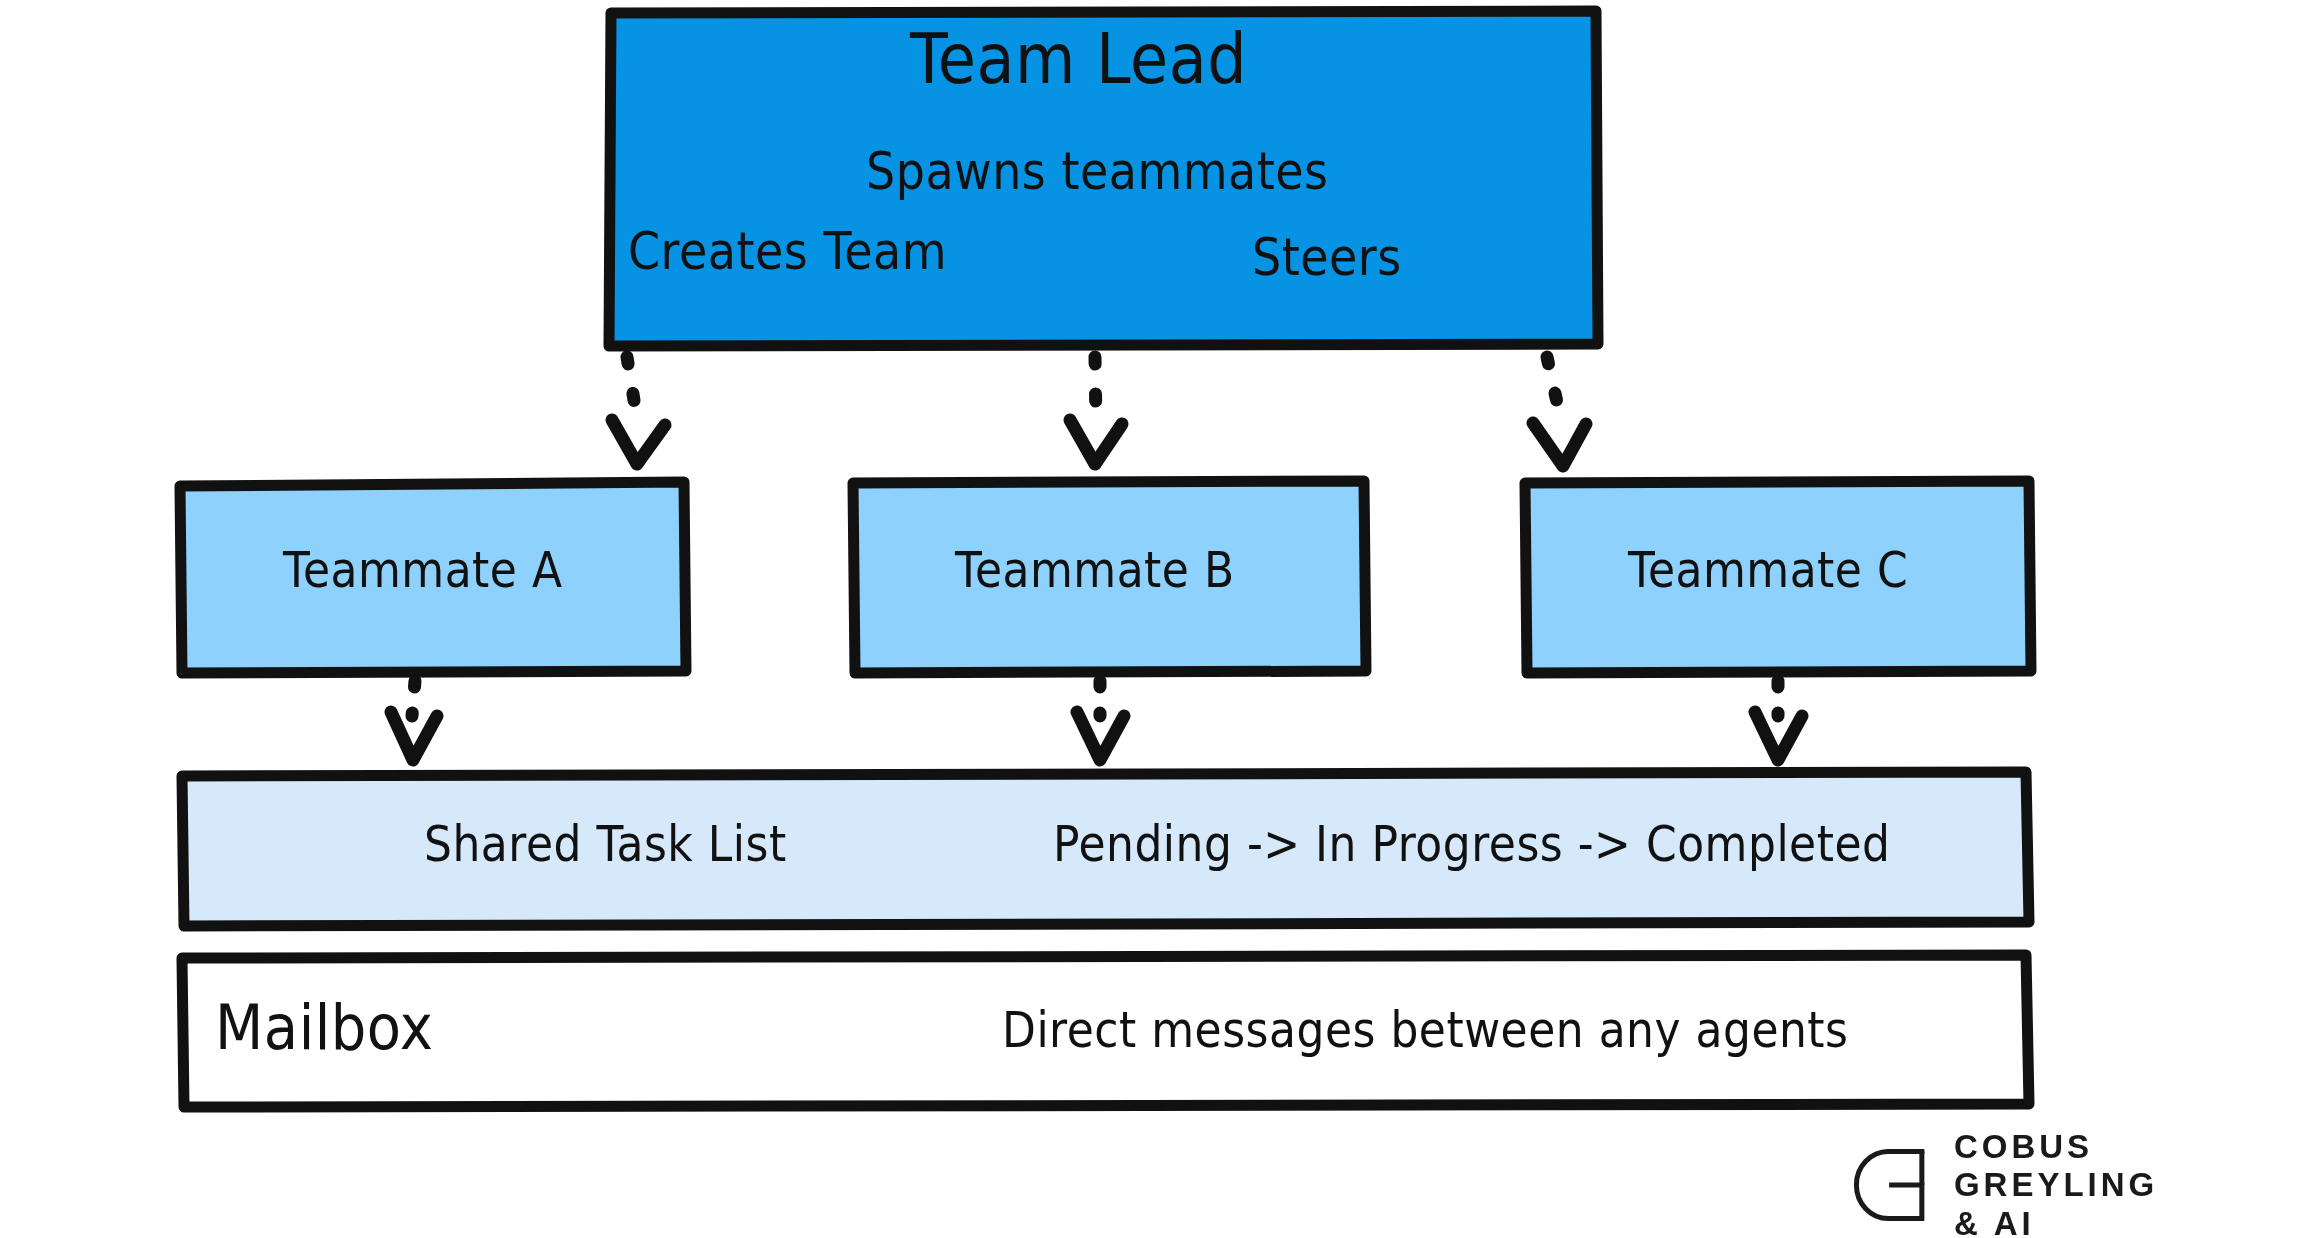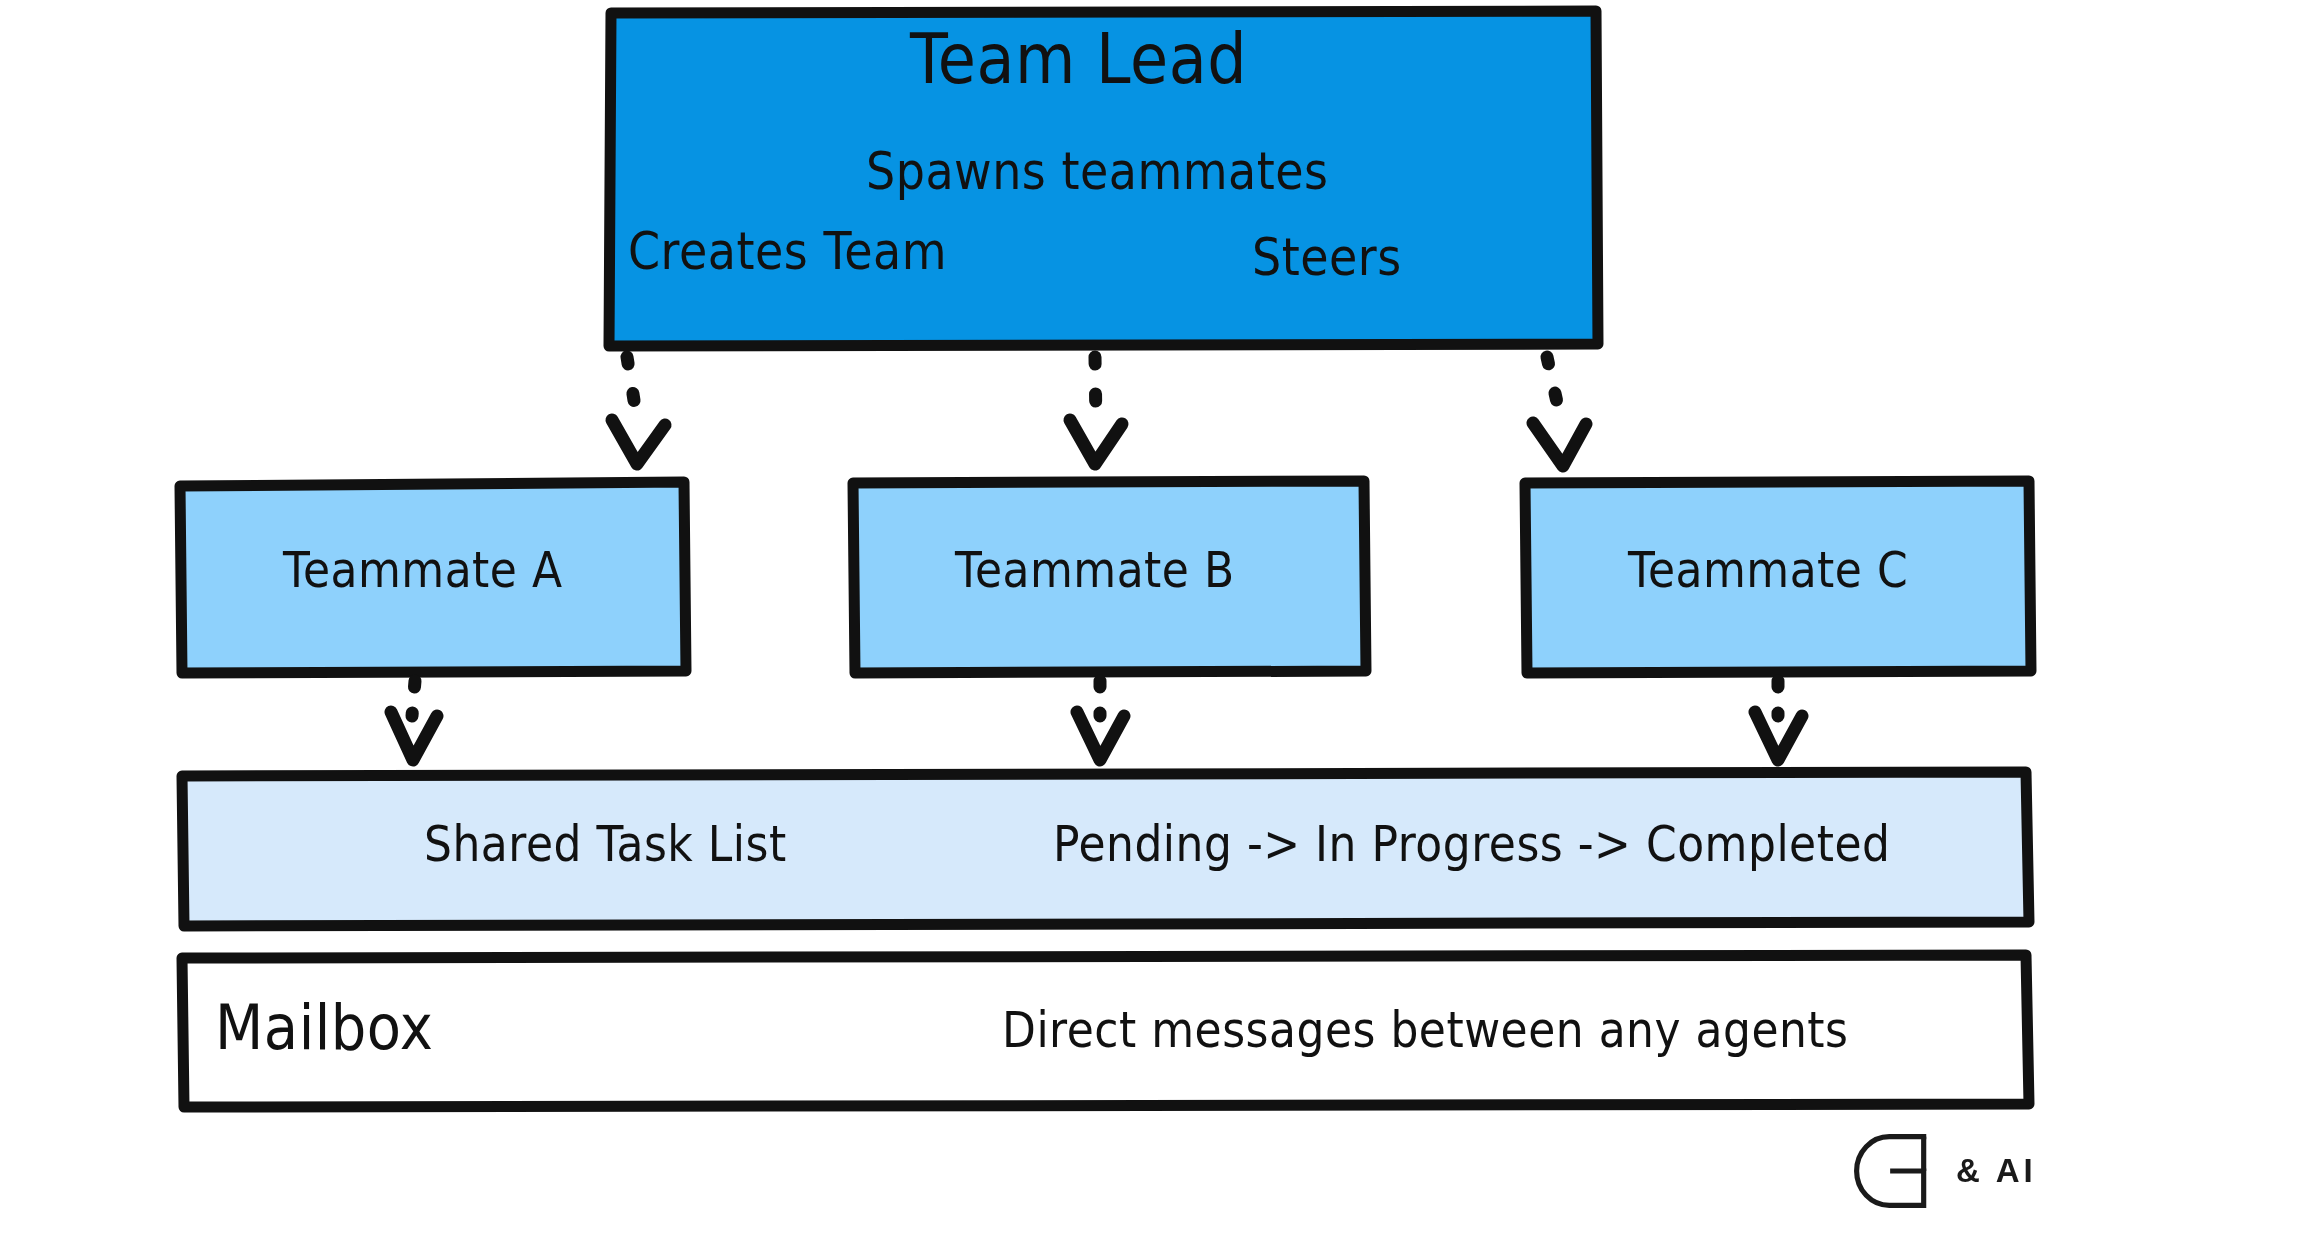--- a/index.html
+++ b/index.html
@@ -168,17 +168,18 @@
   <div class="node-label lbl-mailbox-title">Mailbox</div>
 
   <div class="node-label lbl-mailbox-desc">Direct messages between any agents</div>
 
   <div class="logo">
     <svg class="logo-mark" viewBox="0 0 100 100">
       <path d="M88,10 L48,10 A38,40 0 0 0 48,90 L88,90 L88,50 L52,50" fill="none" stroke="#1a1a1a" stroke-width="6" stroke-linecap="square" stroke-linejoin="miter"></path>
       <path d="M88,10 L88,50" fill="none" stroke="#1a1a1a" stroke-width="6"></path>
     </svg>
     <div class="logo-text">
+      <span class="logo-line1">COBUS GREYLING</span>
       <span class="logo-line2">&amp; AI</span>
     </div>
   </div>
 
 </div>
 
 </body></html>

